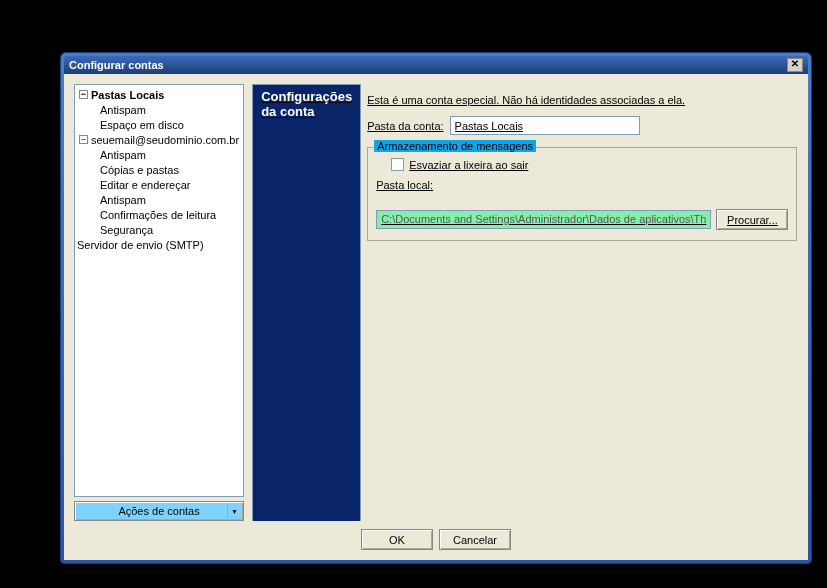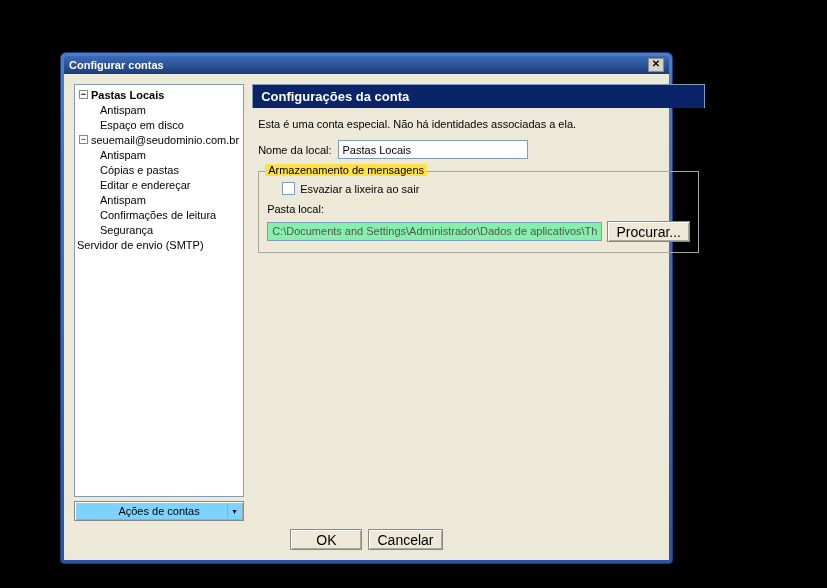--- a/index.html
+++ b/index.html
@@ -10,21 +10,21 @@
     font-family: Tahoma, Arial, sans-serif;
     font-size: 11px;
     width: 827px;
     height: 588px;
     overflow: hidden;
   }
   .window-outer {
     position: absolute;
     left: 60px;
     top: 52px;
-    width: 613px;
+    width: 752px;
     height: 512px;
     background: linear-gradient(to bottom, #4a7dc7 0%, #2755a8 100%);
     border: 1px solid #1a3d7a;
     border-radius: 6px 6px 4px 4px;
     padding: 3px;
   }
   .titlebar {
     height: 18px;
     background: linear-gradient(to bottom, #3d6bb8 0%, #1a3d7a 100%);
     color: #fff;
@@ -121,21 +121,22 @@
     height: 14px;
     border-left: 1px solid #aca899;
     display: flex;
     align-items: center;
     justify-content: center;
     font-size: 8px;
   }
   .panel {
     flex: 1;
     display: flex;
-    flex-direction: column;
+    flex-direction: row;
+    text-decoration: underline;
   }
   .panel-header {
     background: #003399;
     background: linear-gradient(to bottom, #0a246a 0%, #0a246a 100%);
     color: #fff;
     font-weight: bold;
     font-size: 13px;
     padding: 4px 8px;
     border: 1px solid #7f9db9;
     border-bottom: none;
@@ -164,21 +165,21 @@
   .fieldset {
     border: 1px solid #aca899;
     padding: 8px 8px 10px 8px;
     position: relative;
     margin-top: 4px;
   }
   .fieldset .legend {
     position: absolute;
     top: -8px;
     left: 6px;
-    background: #fde047;
+    background: #0ea5e9;
     padding: 0 3px;
     font-size: 11px;
   }
   .check-row {
     display: flex;
     align-items: center;
     gap: 5px;
     margin: 2px 0 8px 15px;
   }
   .checkbox {
@@ -204,32 +205,32 @@
     overflow: hidden;
     white-space: nowrap;
     color: #555;
   }
   .btn {
     height: 21px;
     min-width: 72px;
     background: #ece9d8;
     border: 1px solid #888;
     box-shadow: inset 1px 1px 0 #fff, inset -1px -1px 0 #aca899;
-    font-size: 14px;
+    font-size: 11px;
     cursor: pointer;
     padding: 0 8px;
     font-family: inherit;
   }
   .footer {
     display: flex;
     justify-content: center;
     gap: 6px;
     padding-top: 8px;
   }
-  .field-label { margin-bottom: 6px; display:block;}
+  .field-label { margin-bottom: 18px; display:block;}
 </style>
 </head>
 <body>
 
 <div class="window-outer">
   <div class="titlebar">
     <span>Configurar contas</span>
     <span class="close-btn">✕</span>
   </div>
   <div class="client-area">
@@ -281,21 +282,21 @@
           <span class="dd">▾</span>
         </div>
       </div>
 
       <div class="panel">
         <div class="panel-header">Configurações da conta</div>
         <div class="panel-body">
           <div class="desc">Esta é uma conta especial. Não há identidades associadas a ela.</div>
 
           <div class="row">
-            <span>Nome da local:</span>
+            <span>Pasta da conta:</span>
             <input class="text-input" style="width: 190px;" value="Pastas Locais">
           </div>
 
           <div class="fieldset">
             <span class="legend">Armazenamento de mensagens</span>
 
             <div class="check-row">
               <span class="checkbox"></span>
               <span>Esvaziar a lixeira ao sair</span>
             </div>

